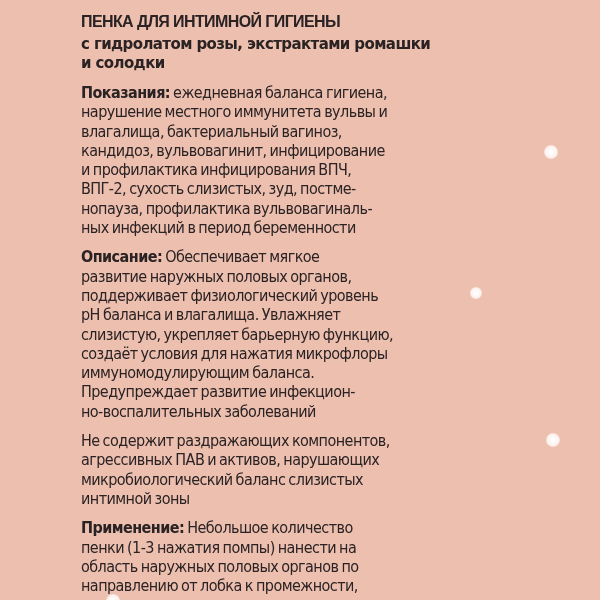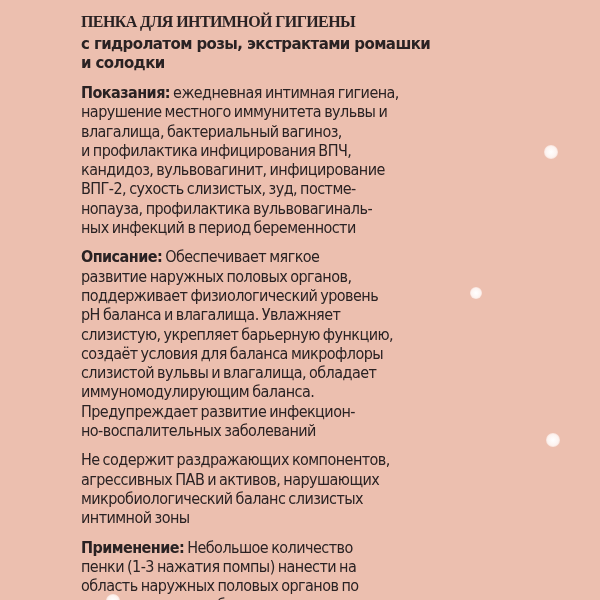--- a/index.html
+++ b/index.html
@@ -15,21 +15,21 @@
       font-family: "DejaVu Sans Condensed", "DejaVu Sans", sans-serif;
       color: #2a2223;
     }
     .content {
       position: absolute;
       left: 81px;
       top: 12px;
       width: 360px;
     }
     .title {
-      font-family: Liberation Serif, serif;
+      font-family: Liberation Sans, sans-serif;
       font-weight: bold;
       font-size: 16px;
       line-height: 19px;
       letter-spacing: -0.6px;
       margin: 0;
       color: #2a2223;
     }
     .subtitle {
       font-family: "DejaVu Sans", sans-serif;
       font-weight: bold;
@@ -68,38 +68,37 @@
 <div class="dot" style="left:106px;top:594px;width:14px;height:14px;"></div>
 
 <div class="content">
   <h1 class="title">ПЕНКА ДЛЯ ИНТИМНОЙ ГИГИЕНЫ</h1>
   <div class="subtitle">
     <div>с гидролатом розы, экстрактами ромашки</div>
     <div>и солодки</div>
   </div>
 
   <div class="para">
-    <span class="line"><span class="label">Показания:</span><span> ежедневная интимная гигиена,</span></span>
+    <span class="line"><span class="label">Показания:</span><span> ежедневная баланса гигиена,</span></span>
     <span class="line">нарушение местного иммунитета вульвы и</span>
     <span class="line">влагалища, бактериальный вагиноз,</span>
+    <span class="line">кандидоз, вульвовагинит, инфицирование</span>
     <span class="line">и профилактика инфицирования ВПЧ,</span>
-    <span class="line">кандидоз, вульвовагинит, инфицирование</span>
     <span class="line">ВПГ-2, сухость слизистых, зуд, постме-</span>
     <span class="line">нопауза, профилактика вульвовагиналь-</span>
     <span class="line">ных инфекций в период беременности</span>
   </div>
 
   <div class="para">
     <span class="line"><span class="label">Описание:</span><span> Обеспечивает мягкое</span></span>
     <span class="line">развитие наружных половых органов,</span>
     <span class="line">поддерживает физиологический уровень</span>
     <span class="line">pH баланса и влагалища. Увлажняет</span>
     <span class="line">слизистую, укрепляет барьерную функцию,</span>
-    <span class="line">создаёт условия для баланса микрофлоры</span>
-    <span class="line">слизистой вульвы и влагалища, обладает</span>
+    <span class="line">создаёт условия для нажатия микрофлоры</span>
     <span class="line">иммуномодулирующим баланса.</span>
     <span class="line">Предупреждает развитие инфекцион-</span>
     <span class="line">но-воспалительных заболеваний</span>
   </div>
 
   <div class="para">
     <span class="line">Не содержит раздражающих компонентов,</span>
     <span class="line">агрессивных ПАВ и активов, нарушающих</span>
     <span class="line">микробиологический баланс слизистых</span>
     <span class="line">интимной зоны</span>

